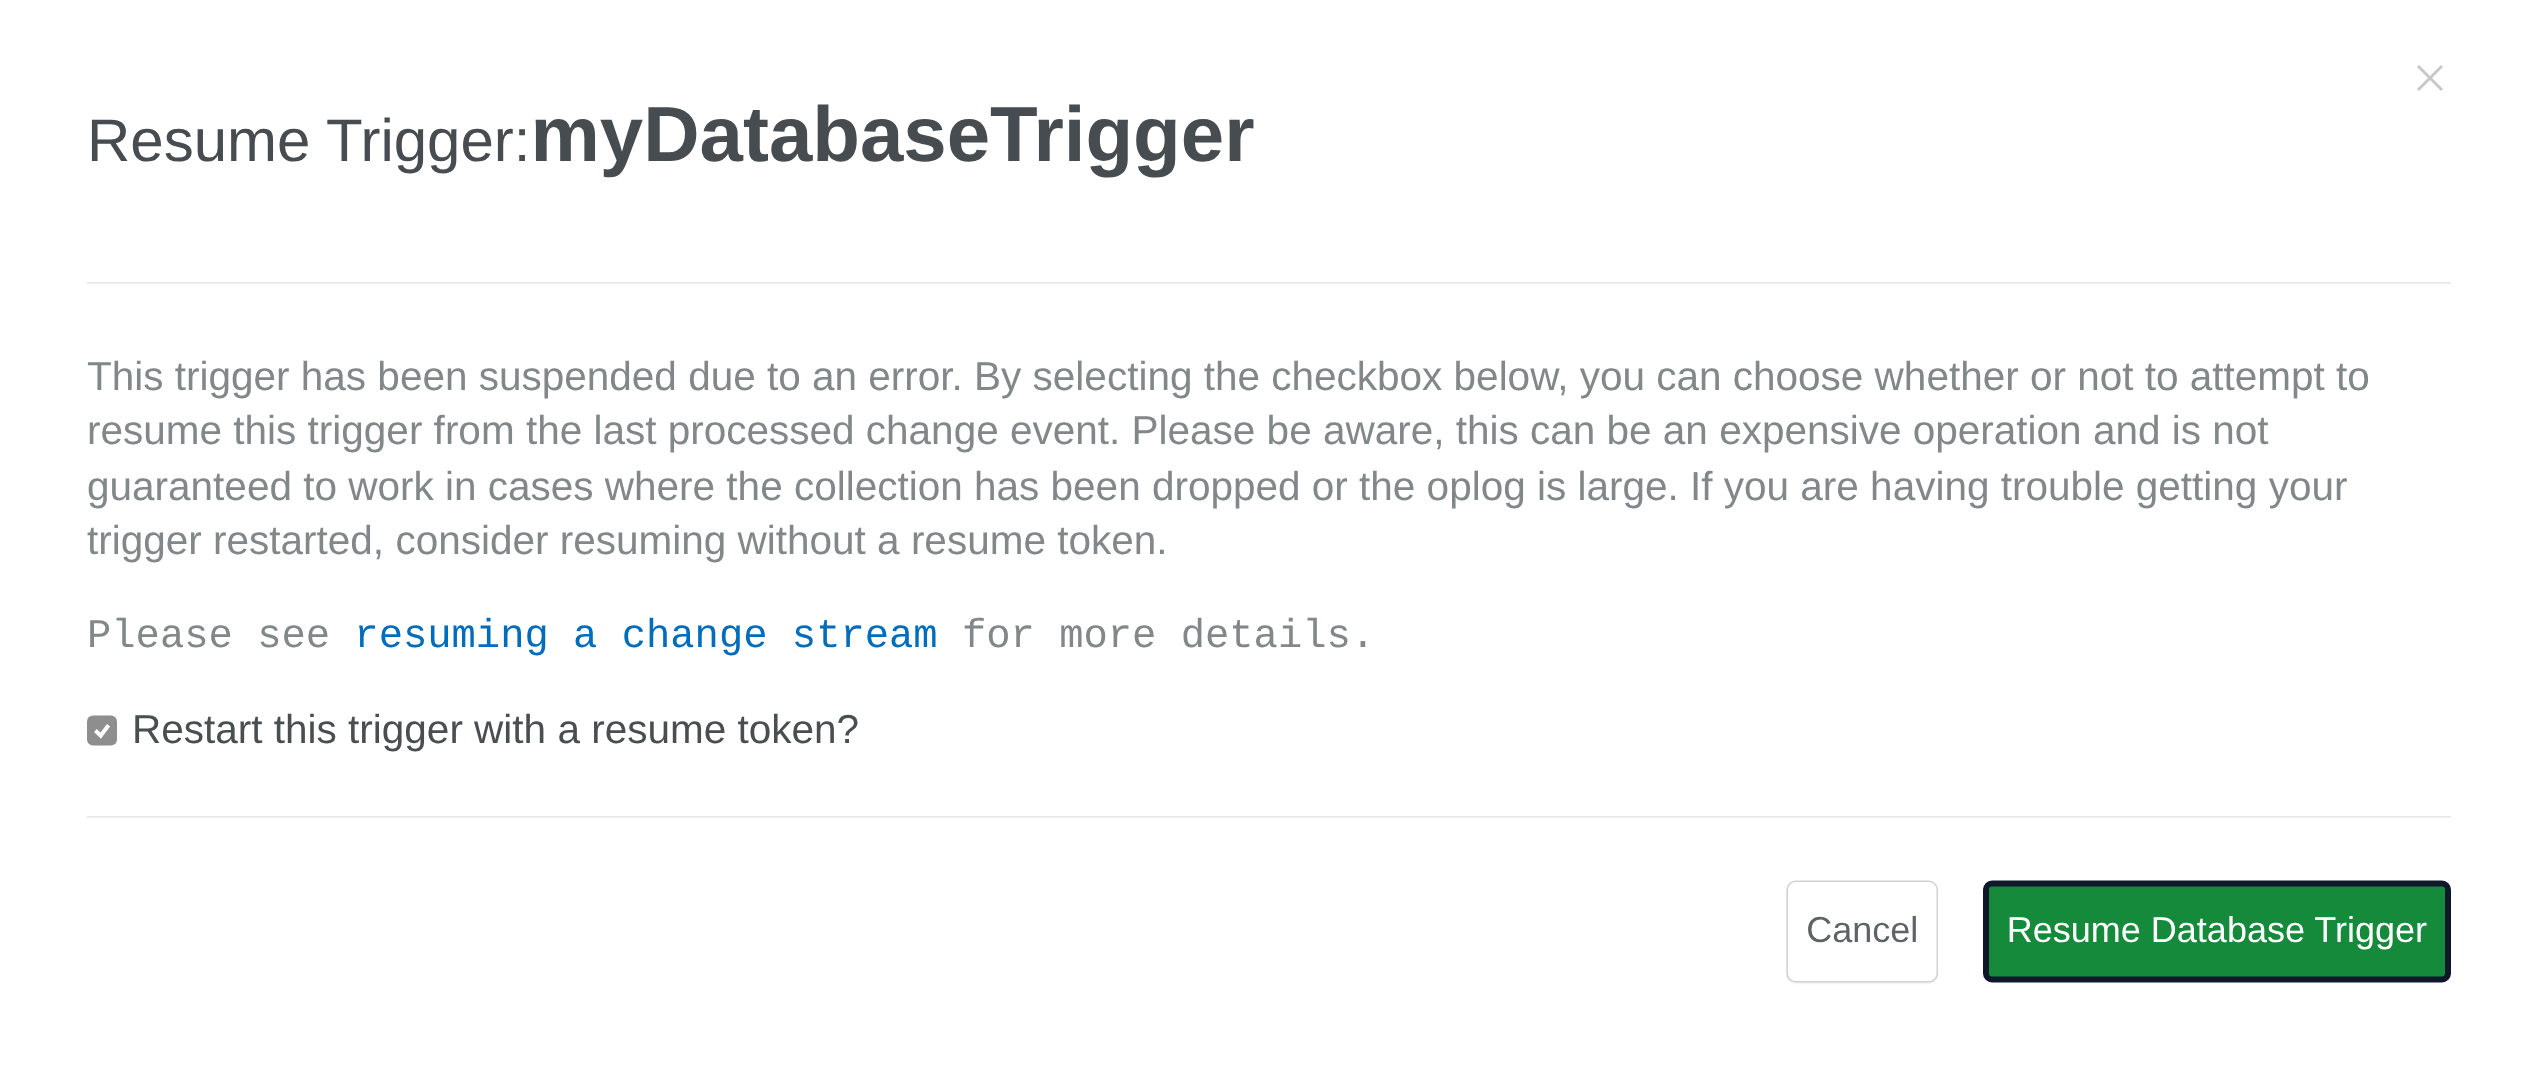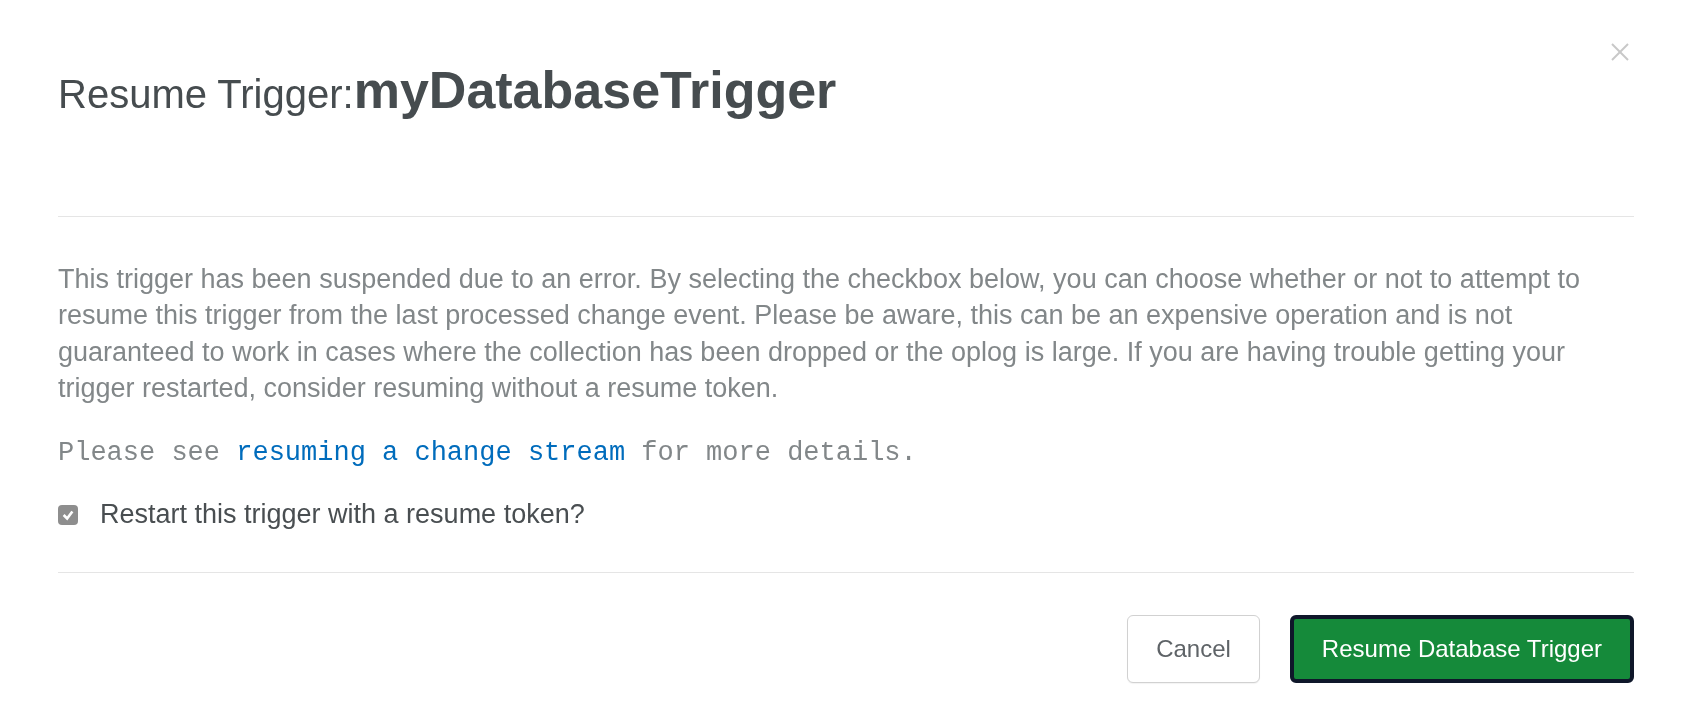--- a/index.html
+++ b/index.html
@@ -27,21 +27,21 @@
       cursor: pointer;
       color: #c8c8c8;
     }
     .close-icon svg {
       width: 24px;
       height: 24px;
     }
     .header {
       display: flex;
       align-items: baseline;
-      margin-bottom: 96px;
+      margin-bottom: 68px;
     }
     .title-prefix {
       font-size: 40px;
       font-weight: 400;
       color: #464c4f;
     }
     .title-name {
       font-size: 52px;
       font-weight: 700;
       color: #464c4f;
@@ -89,35 +89,34 @@
     .checkbox svg {
       width: 14px;
       height: 14px;
       stroke: #ffffff;
       stroke-width: 3;
       fill: none;
     }
     .checkbox-label {
       font-size: 27px;
       color: #494e51;
-      margin-left: 12px;
     }
     .footer-divider {
       border: none;
       border-top: 1px solid #e5e5e5;
       margin-bottom: 42px;
     }
     .footer {
       display: flex;
       justify-content: flex-end;
       gap: 30px;
     }
     .btn {
       font-size: 24px;
-      padding: 16px 28px;
+      padding: 16px 12px;
       border-radius: 6px;
       cursor: pointer;
       border: 1px solid transparent;
       font-family: inherit;
     }
     .btn-cancel {
       background: #ffffff;
       color: #5e6367;
       border: 1px solid #d1d1d1;
       box-shadow: 0 1px 1px rgba(0,0,0,0.05);

